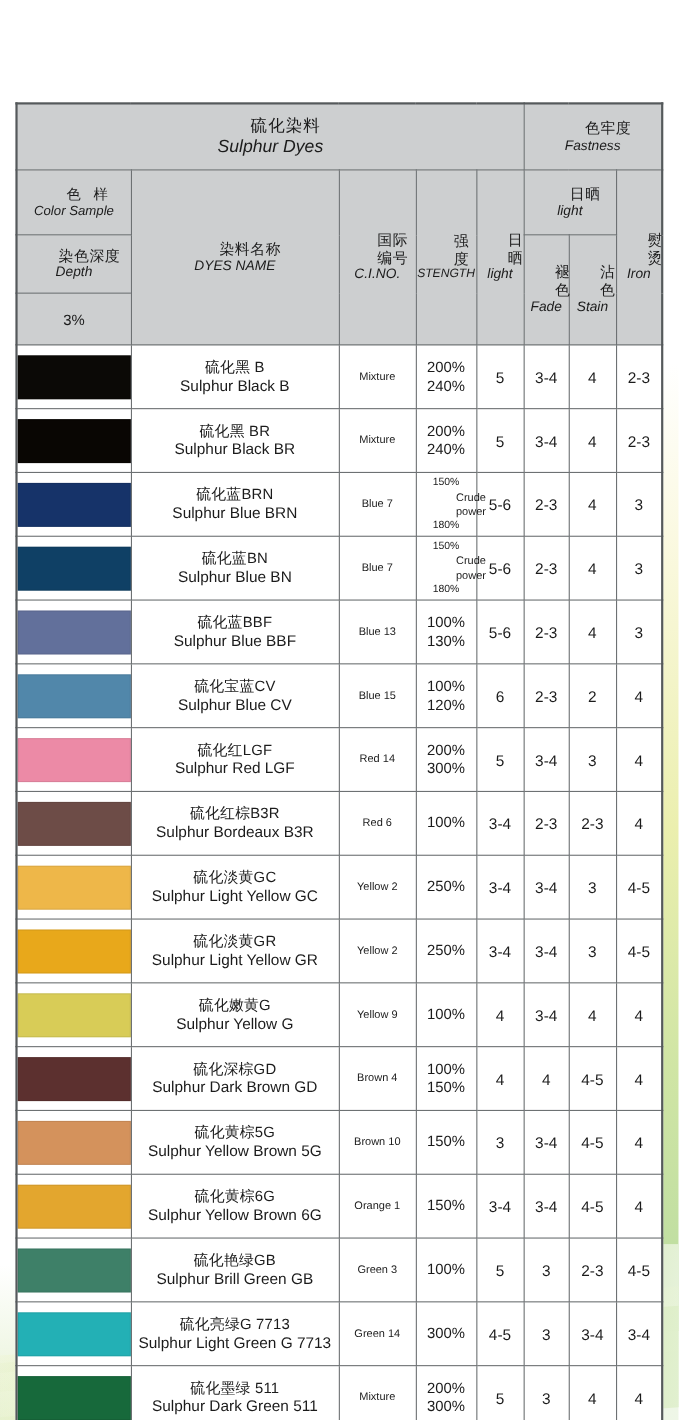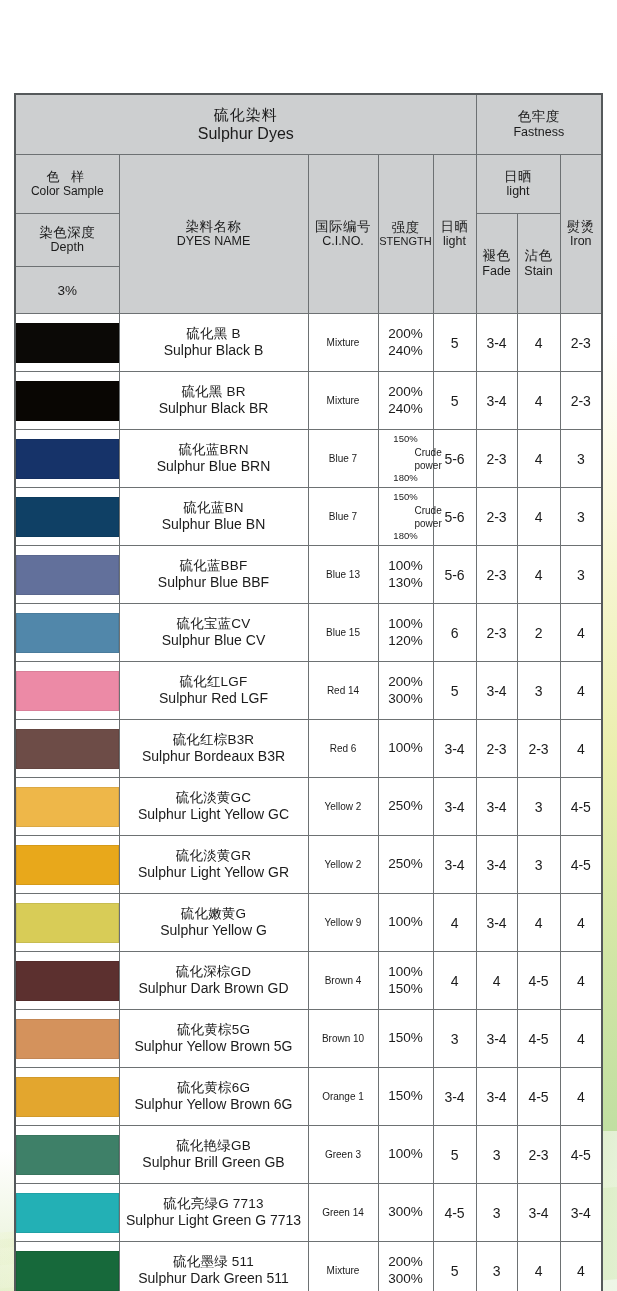--- a/index.html
+++ b/index.html
@@ -57,23 +57,23 @@
   }
   table.dye-table td,table.dye-table th{
     border:1px solid #6d7173;
     padding:0;
     text-align:center;
     vertical-align:middle;
     color:#1b1b1b;
     font-weight:normal;
   }
   .hdr{background:#cdcfd0;}
-  .zh{display:block;font-size:13px;line-height:1.12;letter-spacing:0.5px;}
+  .zh{display:block;font-size:13px;line-height:1.12;letter-spacing:0.5px;margin-left:28px;}
   .zh-sp{letter-spacing:4px;}
-  .en{display:block;font-size:12px;line-height:1.18;}
+  .en{display:block;font-size:12px;line-height:1.18;font-style:italic;}
   .en-sm{display:block;font-size:11px;line-height:1.15;}
   .title-zh{font-size:15px;line-height:1.2;letter-spacing:1px;}
   .title-en{font-size:16px;line-height:1.25;}
   .sub-zh{font-size:13.5px;line-height:1.15;}
   .sub-en{font-size:12.5px;line-height:1.2;}
 
   td.h-title{height:59px;}
   td.h-cs{height:48px;}
   td.h-depth{height:52px;}
   td.h-pct{height:46px;font-size:13.5px;}

